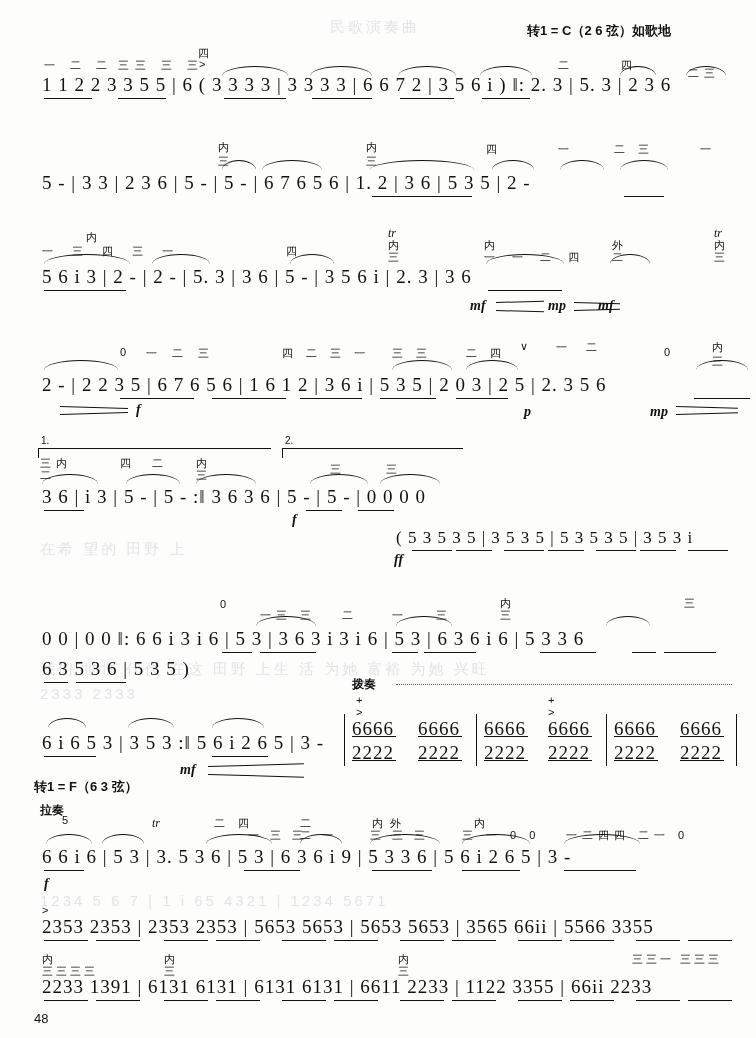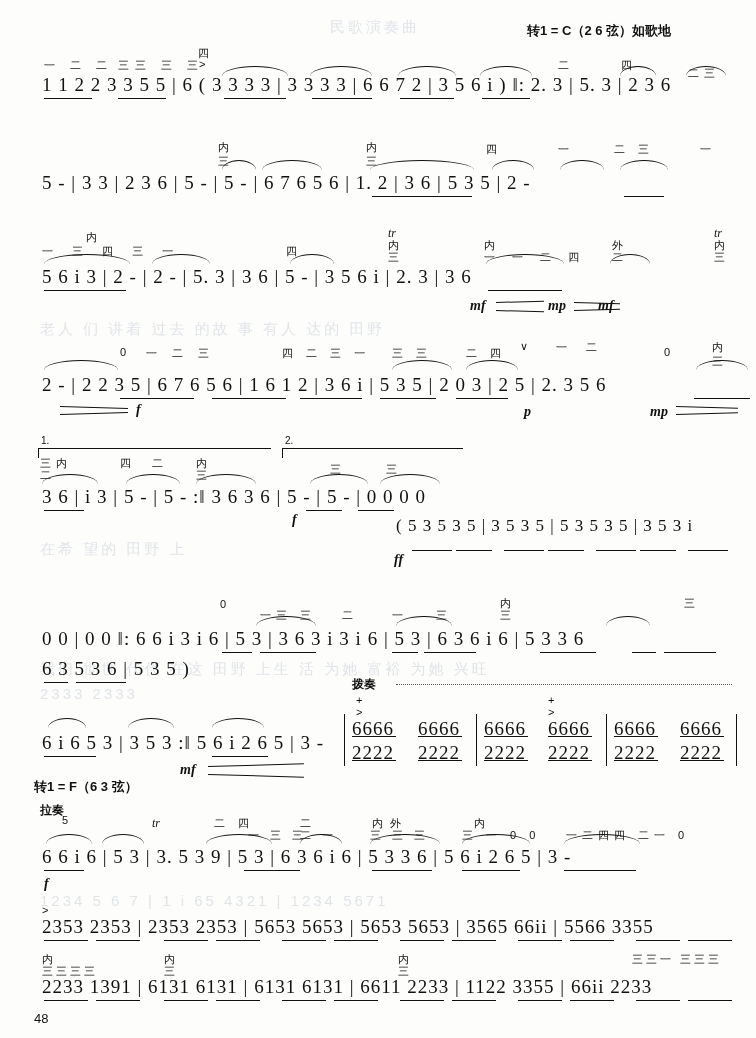--- a/index.html
+++ b/index.html
@@ -105,21 +105,20 @@
   .beam{position:absolute;background:#111;height:1.2px;}
   .brkt{position:absolute;border-left:1px solid #111;border-top:1px solid #111;height:9px;}
   .brkt span{position:absolute;top:-14px;left:2px;font-size:10px;font-family:"Liberation Sans",sans-serif;}
 </style>
 </head>
 <body>
 
 <div class="sheet">
 
   <div class="ghost" style="left:330px;top:18px;">民歌演奏曲</div>
-  <div class="ghost" style="left:40px;top:320px;">老人 们 讲着 过去 的故 事 有人 达的 田野</div>
   <div class="ghost" style="left:40px;top:540px;">在希 望的 田野 上</div>
   <div class="ghost" style="left:40px;top:660px;">我们 世世 代代 在这 田野 上生 活 为她 富裕 为她 兴旺</div>
   <div class="ghost" style="left:40px;top:685px;">2333 2333</div>
   <div class="ghost" style="left:40px;top:892px;">1234 5 6 7 | 1 i 65 4321 | 1234 5671</div>
 
   <div class="hdr" style="left:527px;top:22px;">转1 = C（2 6 弦）如歌地</div>
 
   <div class="sys" style="top:48px;">
     <div class="fing" style="left:44px;top:10px;letter-spacing:6px;">一 二 二</div>
     <div class="fing" style="left:118px;top:10px;letter-spacing:6px;">三三 三 三</div>
@@ -256,21 +255,21 @@
     <div class="slur" style="left:310px;top:34px;width:58px;"></div>
     <div class="slur" style="left:380px;top:34px;width:60px;"></div>
 
     <div class="notes" style="left:42px;top:46px;text-align:right;">3 6 | i 3 | 5 - | 5 - :‖ 3 6  3 6 | 5 - | 5 - | 0 0 0 0</div>
     <div class="beam" style="left:44px;top:70px;width:40px;"></div>
     <div class="beam" style="left:306px;top:70px;width:36px;"></div>
     <div class="beam" style="left:358px;top:70px;width:36px;"></div>
 
     <div class="dyn" style="left:292px;top:72px;">f</div>
 
-    <div class="notes small" style="left:396px;top:76px;">( 5 3 5 3 5 | 3 5 3 5 | 5 3 5 3 5 | 3 5 3 i</div>
+    <div class="notes small" style="left:396px;top:88px;">( 5 3 5 3 5 | 3 5 3 5 | 5 3 5 3 5 | 3 5 3 i</div>
     <div class="beam" style="left:412px;top:110px;width:40px;"></div>
     <div class="beam" style="left:456px;top:110px;width:36px;"></div>
     <div class="beam" style="left:504px;top:110px;width:40px;"></div>
     <div class="beam" style="left:548px;top:110px;width:36px;"></div>
     <div class="beam" style="left:596px;top:110px;width:40px;"></div>
     <div class="beam" style="left:640px;top:110px;width:36px;"></div>
     <div class="beam" style="left:688px;top:110px;width:40px;"></div>
     <div class="dyn" style="left:394px;top:112px;">ff</div>
   </div>
 
@@ -373,21 +372,21 @@
     <div class="fing" style="left:566px;top:28px;letter-spacing:5px;">一二四四 二一 0</div>
 
     <div class="slur" style="left:46px;top:34px;width:46px;"></div>
     <div class="slur" style="left:102px;top:34px;width:42px;"></div>
     <div class="slur" style="left:206px;top:34px;width:66px;"></div>
     <div class="slur" style="left:300px;top:34px;width:42px;"></div>
     <div class="slur" style="left:370px;top:34px;width:70px;"></div>
     <div class="slur" style="left:462px;top:34px;width:68px;"></div>
     <div class="slur" style="left:564px;top:34px;width:76px;"></div>
 
-    <div class="notes" style="left:42px;top:46px;">6 6  i 6 | 5 3 | 3. 5 3 9 | 5 3 | 6 3 6 i 6 | 5 3 3 6 | 5 6 i 2 6 5 | 3 -</div>
+    <div class="notes" style="left:42px;top:46px;">6 6  i 6 | 5 3 | 3. 5 3 6 | 5 3 | 6 3 6 i 9 | 5 3 3 6 | 5 6 i 2 6 5 | 3 -</div>
     <div class="beam" style="left:44px;top:70px;width:40px;"></div>
     <div class="beam" style="left:244px;top:70px;width:56px;"></div>
     <div class="beam" style="left:372px;top:70px;width:60px;"></div>
     <div class="beam" style="left:462px;top:70px;width:58px;"></div>
     <div class="beam" style="left:564px;top:70px;width:72px;"></div>
     <div class="dyn" style="left:44px;top:76px;">f</div>
   </div>
 
   <div class="sys" style="top:906px;">
     <div class="fing" style="left:42px;top:-2px;">&gt;</div>

